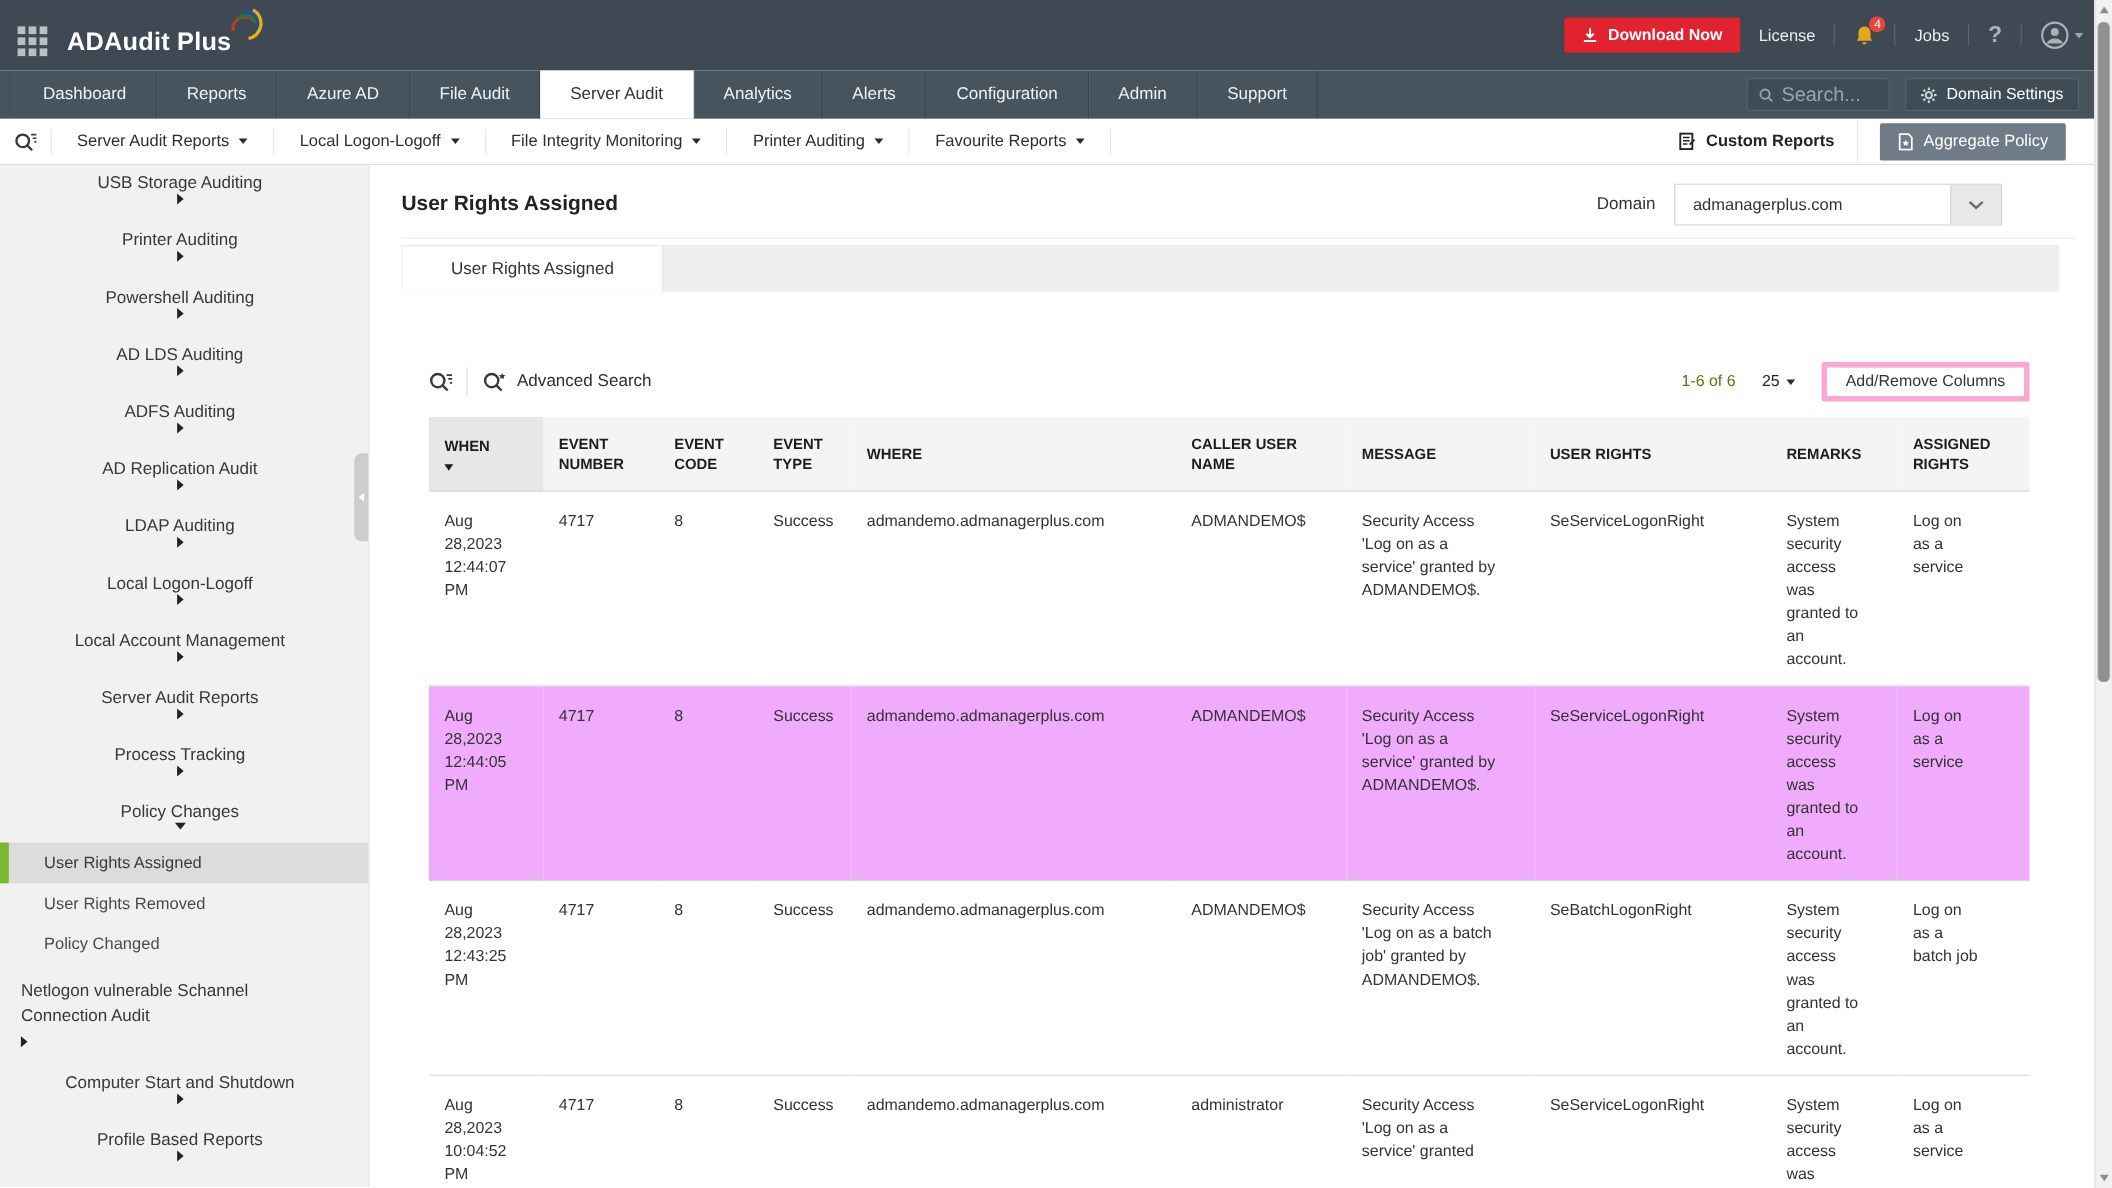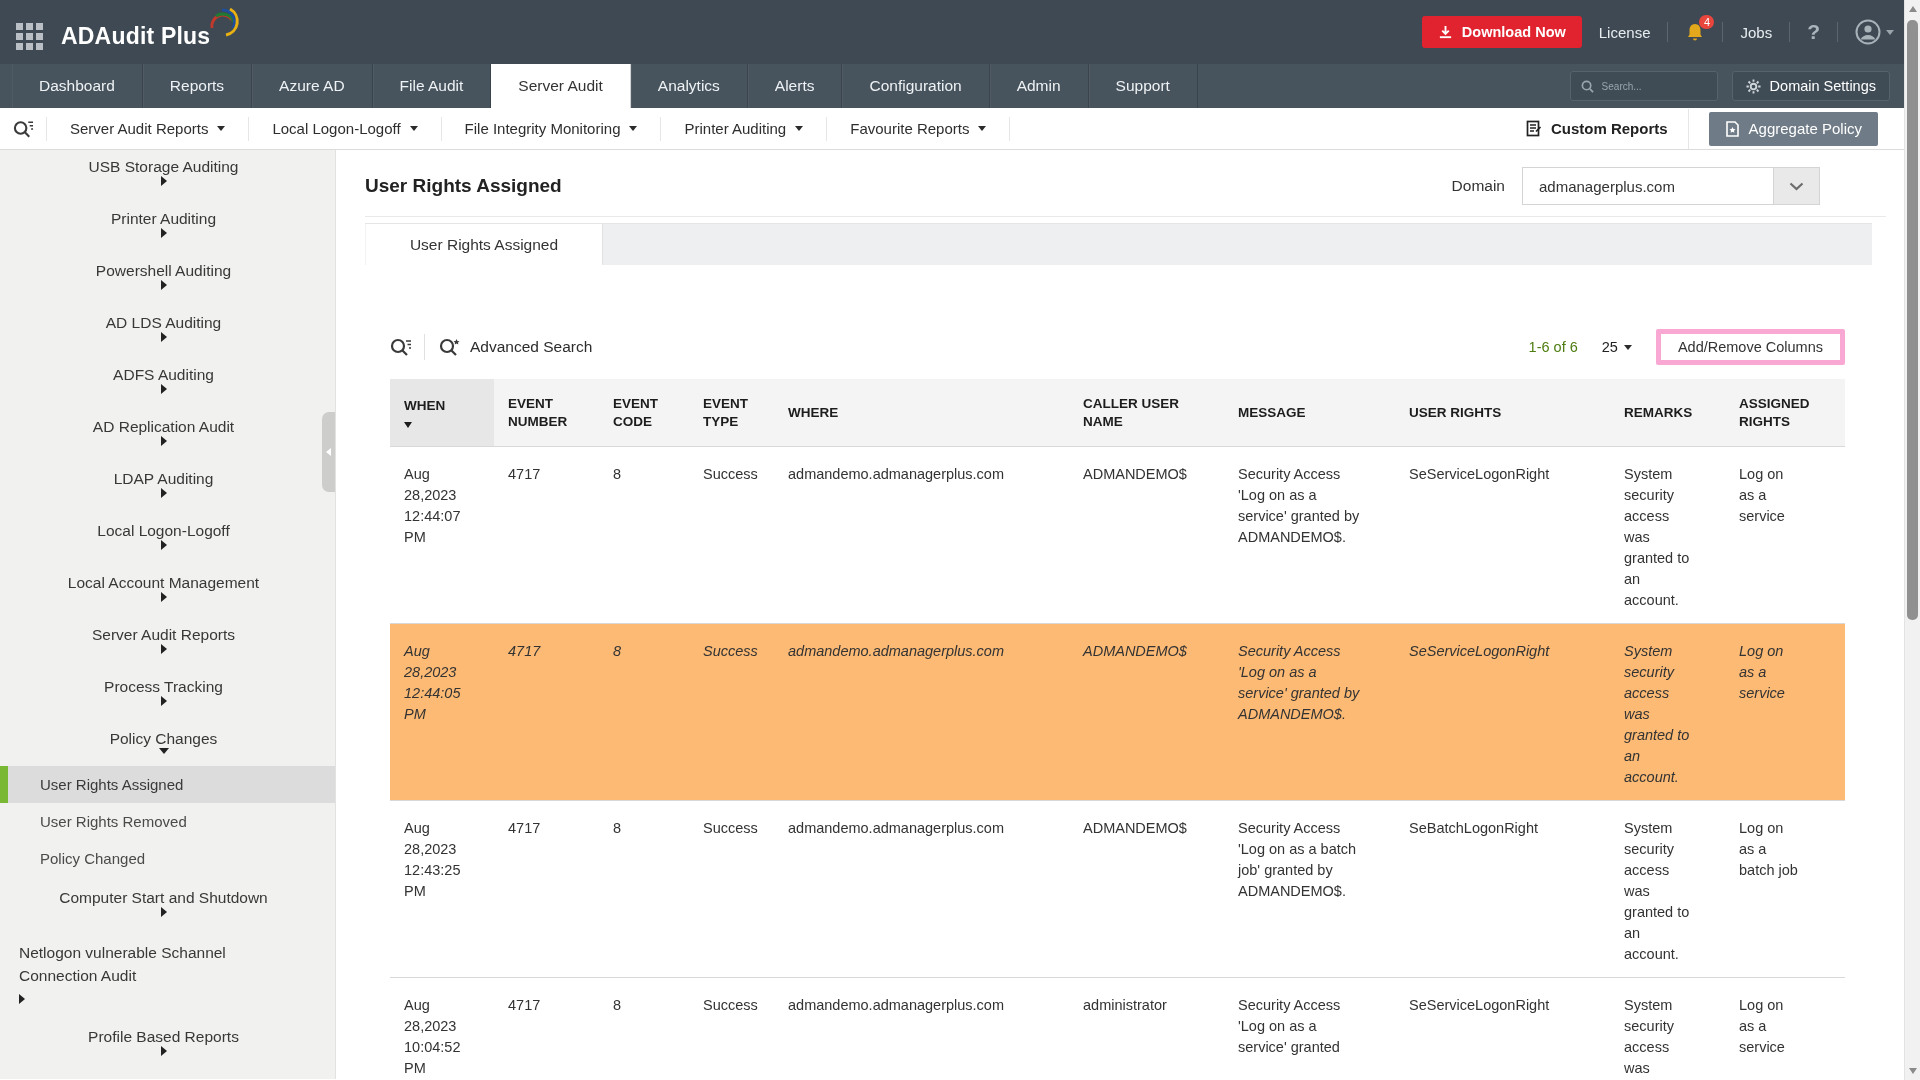--- a/index.html
+++ b/index.html
@@ -29,22 +29,22 @@
   .caret-dn-sm { width:0; height:0; border-left:4px solid transparent; border-right:4px solid transparent;
     border-top:5px solid #9aa4ab; display:inline-block; }
 
   
   .navbar { height:44px; background:#47535d; display:flex; justify-content:space-between; }
   .nav-tabs { display:flex; margin-left:12px; }
   .nav-tab { padding:0 27px; line-height:44px; color:#eef2f4; font-size:15.5px; cursor:pointer;
     border-right:1px solid rgba(0,0,0,.18); box-shadow:inset 1px 0 0 rgba(255,255,255,.05); }
   .nav-tab.active { background:#fff; color:#333; }
   .nav-right { display:flex; align-items:center; gap:14px; padding-right:30px; }
-  .search-box { width:148px; height:30px; background:#3f4b55; border:1px solid #57626b; border-radius:3px;
-    display:flex; align-items:center; gap:8px; padding:0 10px; color:#9aa6ae; font-size:10px; cursor:text; }
+  .search-box { width:130px; height:30px; background:#3f4b55; border:1px solid #57626b; border-radius:3px;
+    display:flex; align-items:center; gap:8px; padding:0 10px; color:#9aa6ae; font-size:18px; cursor:text; }
   .domain-settings { height:30px; background:#3f4b55; border:1px solid #57626b; border-radius:3px;
     display:flex; align-items:center; gap:9px; padding:0 13px; color:#fff; font-size:14.5px; cursor:pointer; }
 
   
   .toolbar { height:42px; background:#fff; border-bottom:1px solid #dcdcdc; display:flex;
     align-items:center; justify-content:space-between; }
   .tb-left { display:flex; align-items:center; height:100%; }
   .tb-search { width:46px; display:flex; justify-content:center; cursor:pointer; }
   .tb-menu { height:24px; padding:0 23px; display:flex; align-items:center; gap:9px; font-size:15px;
     color:#2e2e2e; border-left:1px solid #e6e6e6; cursor:pointer; }
@@ -111,21 +111,21 @@
     font-size:14.5px; color:#333; cursor:pointer; font-family:inherit; }
 
   table.grid { width:100%; border-collapse:collapse; table-layout:fixed; }
   .grid th { background:#f4f4f4; font-size:13.5px; font-weight:bold; color:#1d1d1d; text-align:left;
     padding:16px 8px 16px 14px; vertical-align:middle; line-height:1.3; cursor:pointer; }
   .grid th.sorted { background:#e7e7e7; }
   .sort-caret { width:0; height:0; border-left:4px solid transparent; border-right:4px solid transparent;
     border-top:6px solid #1d1d1d; display:block; margin-top:8px; }
   .grid td { font-size:14.5px; color:#333; padding:17px 8px 12px 14px; vertical-align:top;
     line-height:1.45; border-top:1px solid #d8d8d8; word-wrap:break-word; }
-  .grid tr.hovered td { background:#fdba74;font-style:italic; }
+  .grid tr.hovered td { background:#f0abfc; }
   .grid td.c-when { padding-right:24px; }
   .grid td.c-msg { padding-right:34px; }
   .grid td.c-rem { padding-right:32px; }
   .grid td.c-asg { padding-right:44px; }
 
   
   .pg-scroll { position:fixed; top:0; right:0; width:16px; height:1080px; background:#f1f1f1;
     border-left:1px solid #e3e3e3; z-index:50; }
   .pg-up { position:absolute; top:6px; left:4px; width:0; height:0; border-left:4px solid transparent;
     border-right:4px solid transparent; border-bottom:6px solid #8a8a8a; cursor:pointer; }
@@ -328,26 +328,26 @@
         </li>
       <li class="side-item">
         <span>Policy Changes</span>
           <span class="arr-d"></span>
         </li>
       <ul class="side-sub">
         <li class="selected">User Rights Assigned</li>
         <li>User Rights Removed</li>
         <li>Policy Changed</li>
       </ul>
-      <li class="side-item">
-        <span>Computer Start and Shutdown</span>
-          <span class="arr-r"></span>
-        </li>
       <li class="side-item two-line">
         <span class="lbl">Netlogon vulnerable Schannel Connection Audit</span>
+          <span class="arr-r"></span>
+        </li>
+      <li class="side-item">
+        <span>Computer Start and Shutdown</span>
           <span class="arr-r"></span>
         </li>
       <li class="side-item">
         <span>Profile Based Reports</span>
           <span class="arr-r"></span>
         </li>
       <li class="side-item">
         <span>Favourite Reports</span>
           <span class="arr-r"></span>
         </li>

